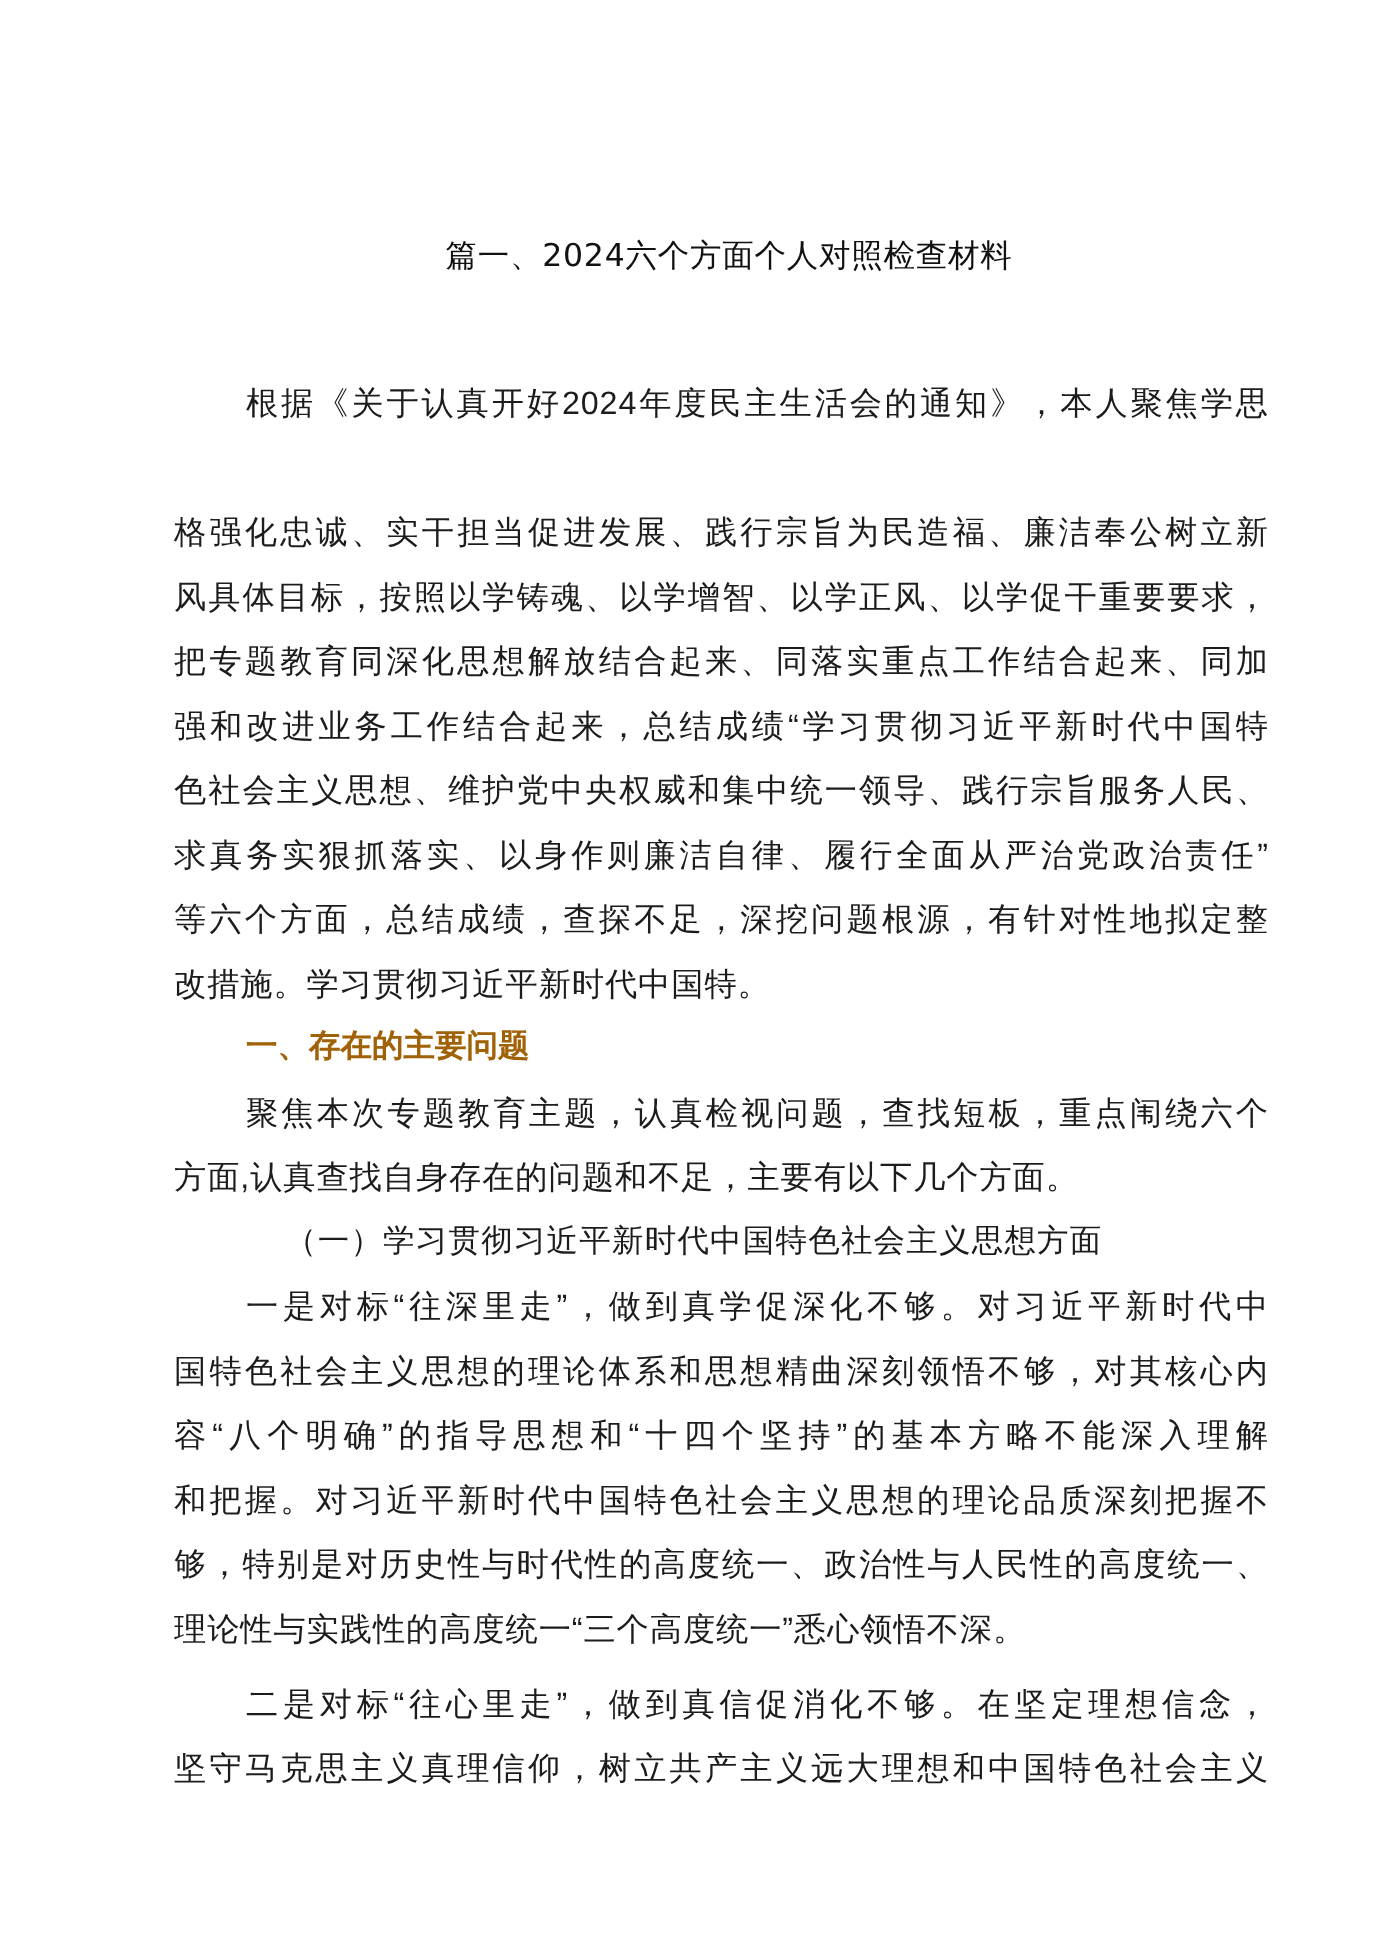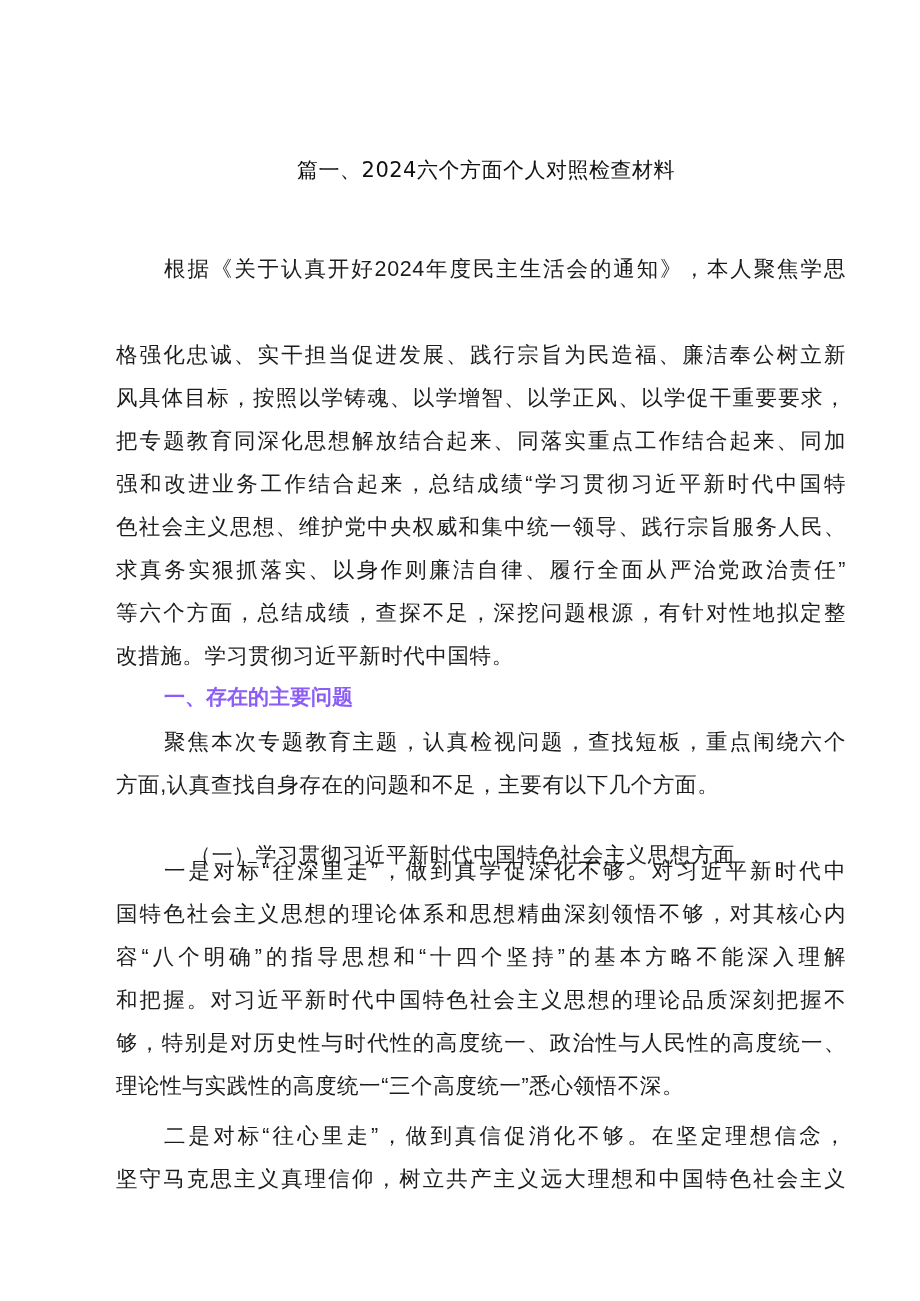--- a/index.html
+++ b/index.html
@@ -12,25 +12,25 @@
   }
   .line {
     position: absolute; left: 116px; width: 730px; white-space: nowrap;
     font-family: Liberation Sans, sans-serif; font-size: 21.5px; color: #1c1c1c;
     text-align: justify; text-align-last: justify; letter-spacing: 0.6px;
   }
   .line.last { text-align-last: left; }
   .line.indent { left: 164px; width: 682px; }
   .heading {
     position: absolute; left: 164px; white-space: nowrap;
-    font-family: "DejaVu Sans", "Liberation Sans", sans-serif; font-size: 21px; color: #8b5cf6; font-weight: bold;
+    font-family: "DejaVu Sans", "Liberation Sans", sans-serif; font-size: 21px; color: #a16207; font-weight: bold;
   }
   .subheading {
     position: absolute; left: 190px; white-space: nowrap;
-    font-family: "DejaVu Serif", "Liberation Serif", serif; font-size: 21px; color: #1c1c1c; letter-spacing: 0.8px; margin-top: 28px;
+    font-family: "DejaVu Serif", "Liberation Serif", serif; font-size: 21px; color: #1c1c1c; letter-spacing: 0.8px;
   }
 </style>
 </head>
 <body>
 
 <div class="page">
 
   <div class="title">篇一、2024六个方面个人对照检查材料</div>
 
   <div class="line indent" style="top:254px">根据《关于认真开好2024年度民主生活会的通知》，本人聚焦学思</div>

